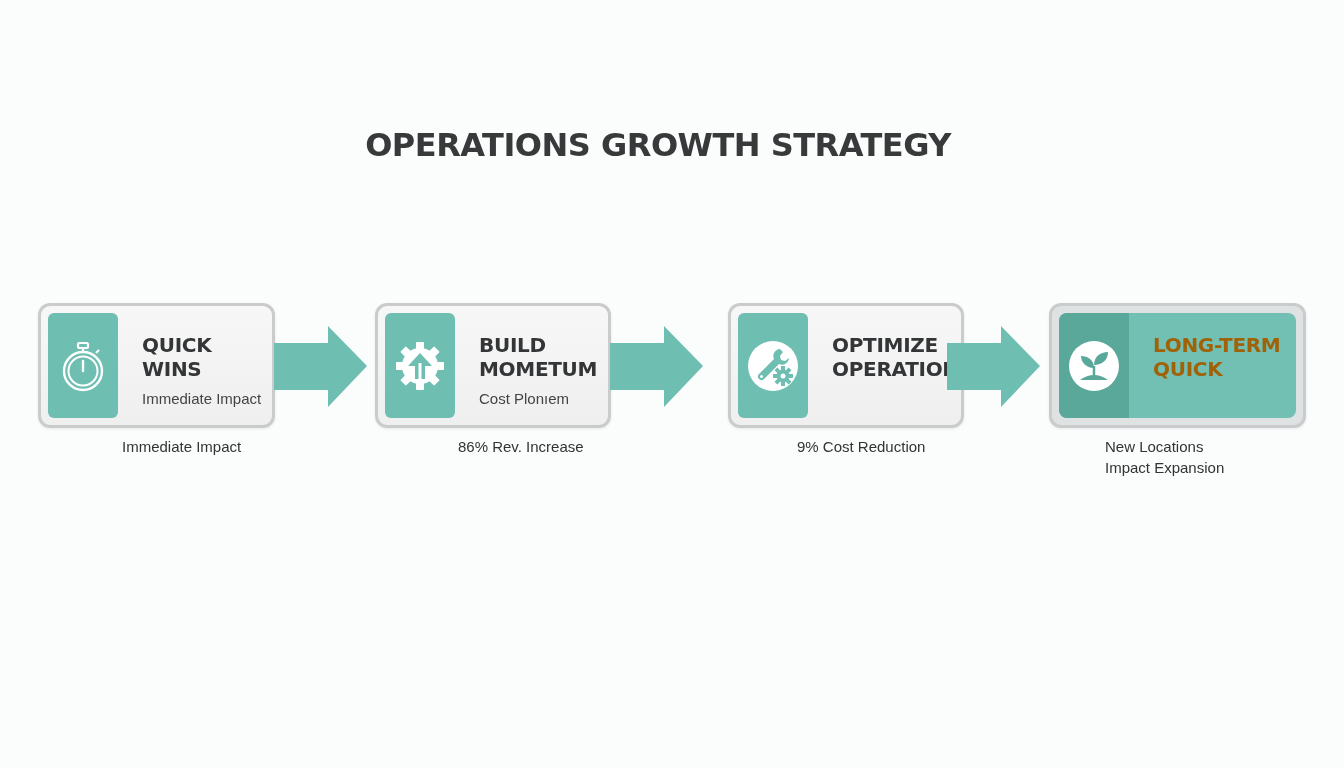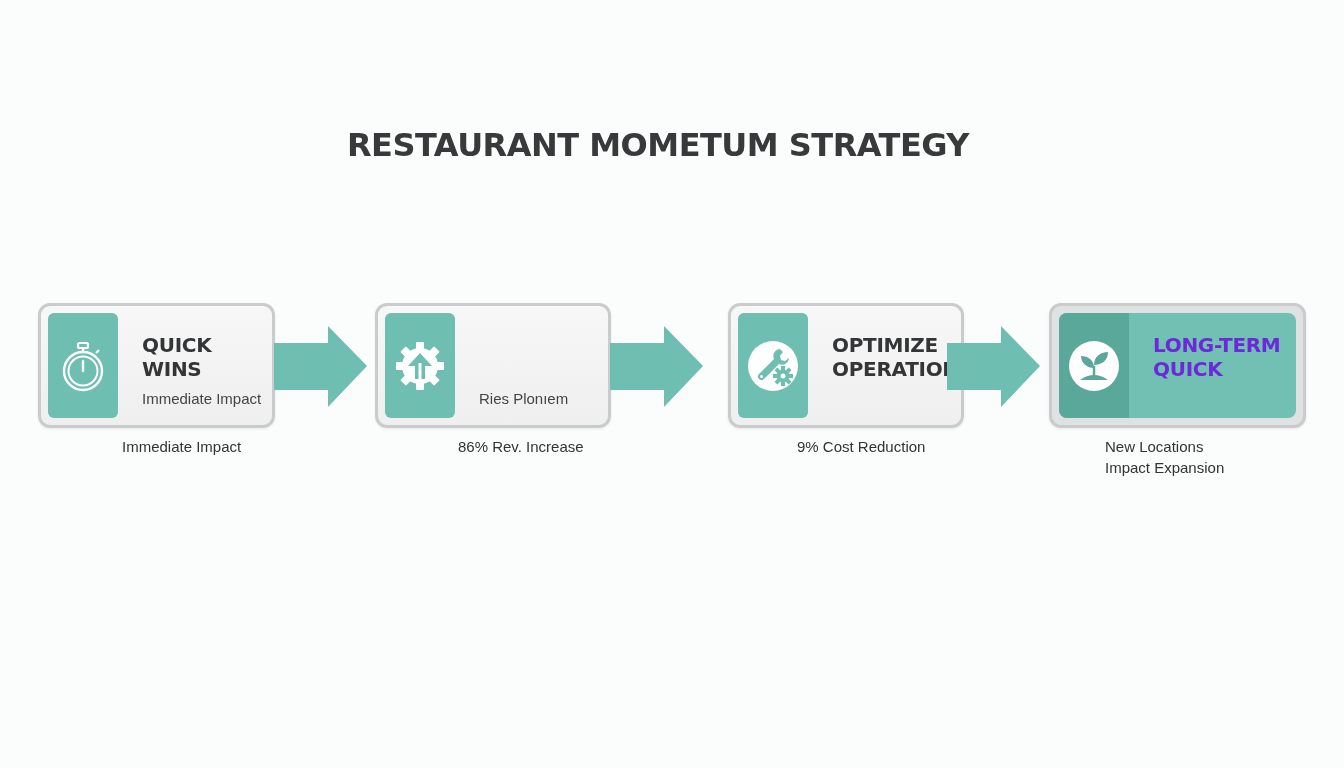--- a/index.html
+++ b/index.html
@@ -47,31 +47,31 @@
     border-radius: 8px; background: #72bfb3; overflow: hidden;
   }
   .card.final .fill .left {
     position: absolute; left: 0; top: 0; bottom: 0; width: 70px;
     background: #5aa89a;
   }
   .card.final .icon-wrap {
     position: absolute; left: 7px; top: 7px; bottom: 7px; width: 70px;
     display: flex; align-items: center; justify-content: center;
   }
-  .card.final .head { color: #6d28d9; }
+  .card.final .head { color: #a16207; }
   .caption {
     position: absolute; top: 436px;
     font-size: 15px; color: #333; line-height: 21px;
   }
   .arrow { position: absolute; top: 326px; }
 </style>
 </head>
 <body>
 
-<div class="title">RESTAURANT MOMETUM STRATEGY</div>
+<div class="title">OPERATIONS GROWTH STRATEGY</div>
 
 <div class="card" style="left:38px; width:237px;padding-left:36px;">
   <div class="icon-panel">
     <svg width="46" height="52" viewBox="0 0 46 52">
       <rect x="18" y="3" width="10" height="5" rx="1.5" fill="none" stroke="#fff" stroke-width="2.2"></rect>
       <line x1="23" y1="8" x2="23" y2="12" stroke="#fff" stroke-width="2.2"></line>
       <line x1="36" y1="13" x2="39" y2="10" stroke="#fff" stroke-width="2.2"></line>
       <circle cx="23" cy="31" r="19" fill="none" stroke="#fff" stroke-width="2.4"></circle>
       <circle cx="23" cy="31" r="14.5" fill="none" stroke="#fff" stroke-width="2"></circle>
       <line x1="23" y1="31" x2="23" y2="21" stroke="#fff" stroke-width="2.4" stroke-linecap="round"></line>
@@ -102,21 +102,25 @@
         <rect x="42" y="23" width="9" height="8" rx="1"></rect>
         <rect x="23" y="3" width="8" height="9" rx="1" transform="rotate(45 27 27)"></rect>
         <rect x="23" y="3" width="8" height="9" rx="1" transform="rotate(135 27 27)"></rect>
         <rect x="23" y="3" width="8" height="9" rx="1" transform="rotate(225 27 27)"></rect>
         <rect x="23" y="3" width="8" height="9" rx="1" transform="rotate(315 27 27)"></rect>
       </g>
       <polygon points="27,14 39,27 32,27 32,40 22,40 22,27 15,27" fill="#6fbeb2"></polygon>
       <rect x="25.5" y="24" width="3" height="16" fill="#fff"></rect>
     </svg>
   </div>
-  <div class="sub">Ries Plonıem</div>
+  <div class="head">
+    <span>BUILD</span>
+    <span>MOMETUM</span>
+  </div>
+  <div class="sub">Cost Plonıem</div>
 </div>
 <div class="caption" style="left:458px;">
   <div>86% Rev. Increase</div>
 </div>
 
 <svg class="arrow" style="left:610px;" width="94" height="82" viewBox="0 0 94 82">
   <polygon points="0,17 54,17 54,0 93,40 54,81 54,64 0,64" fill="#6fbeb2"></polygon>
 </svg>
 
 <div class="card" style="left:712px; width:236px;margin-left:16px;">

